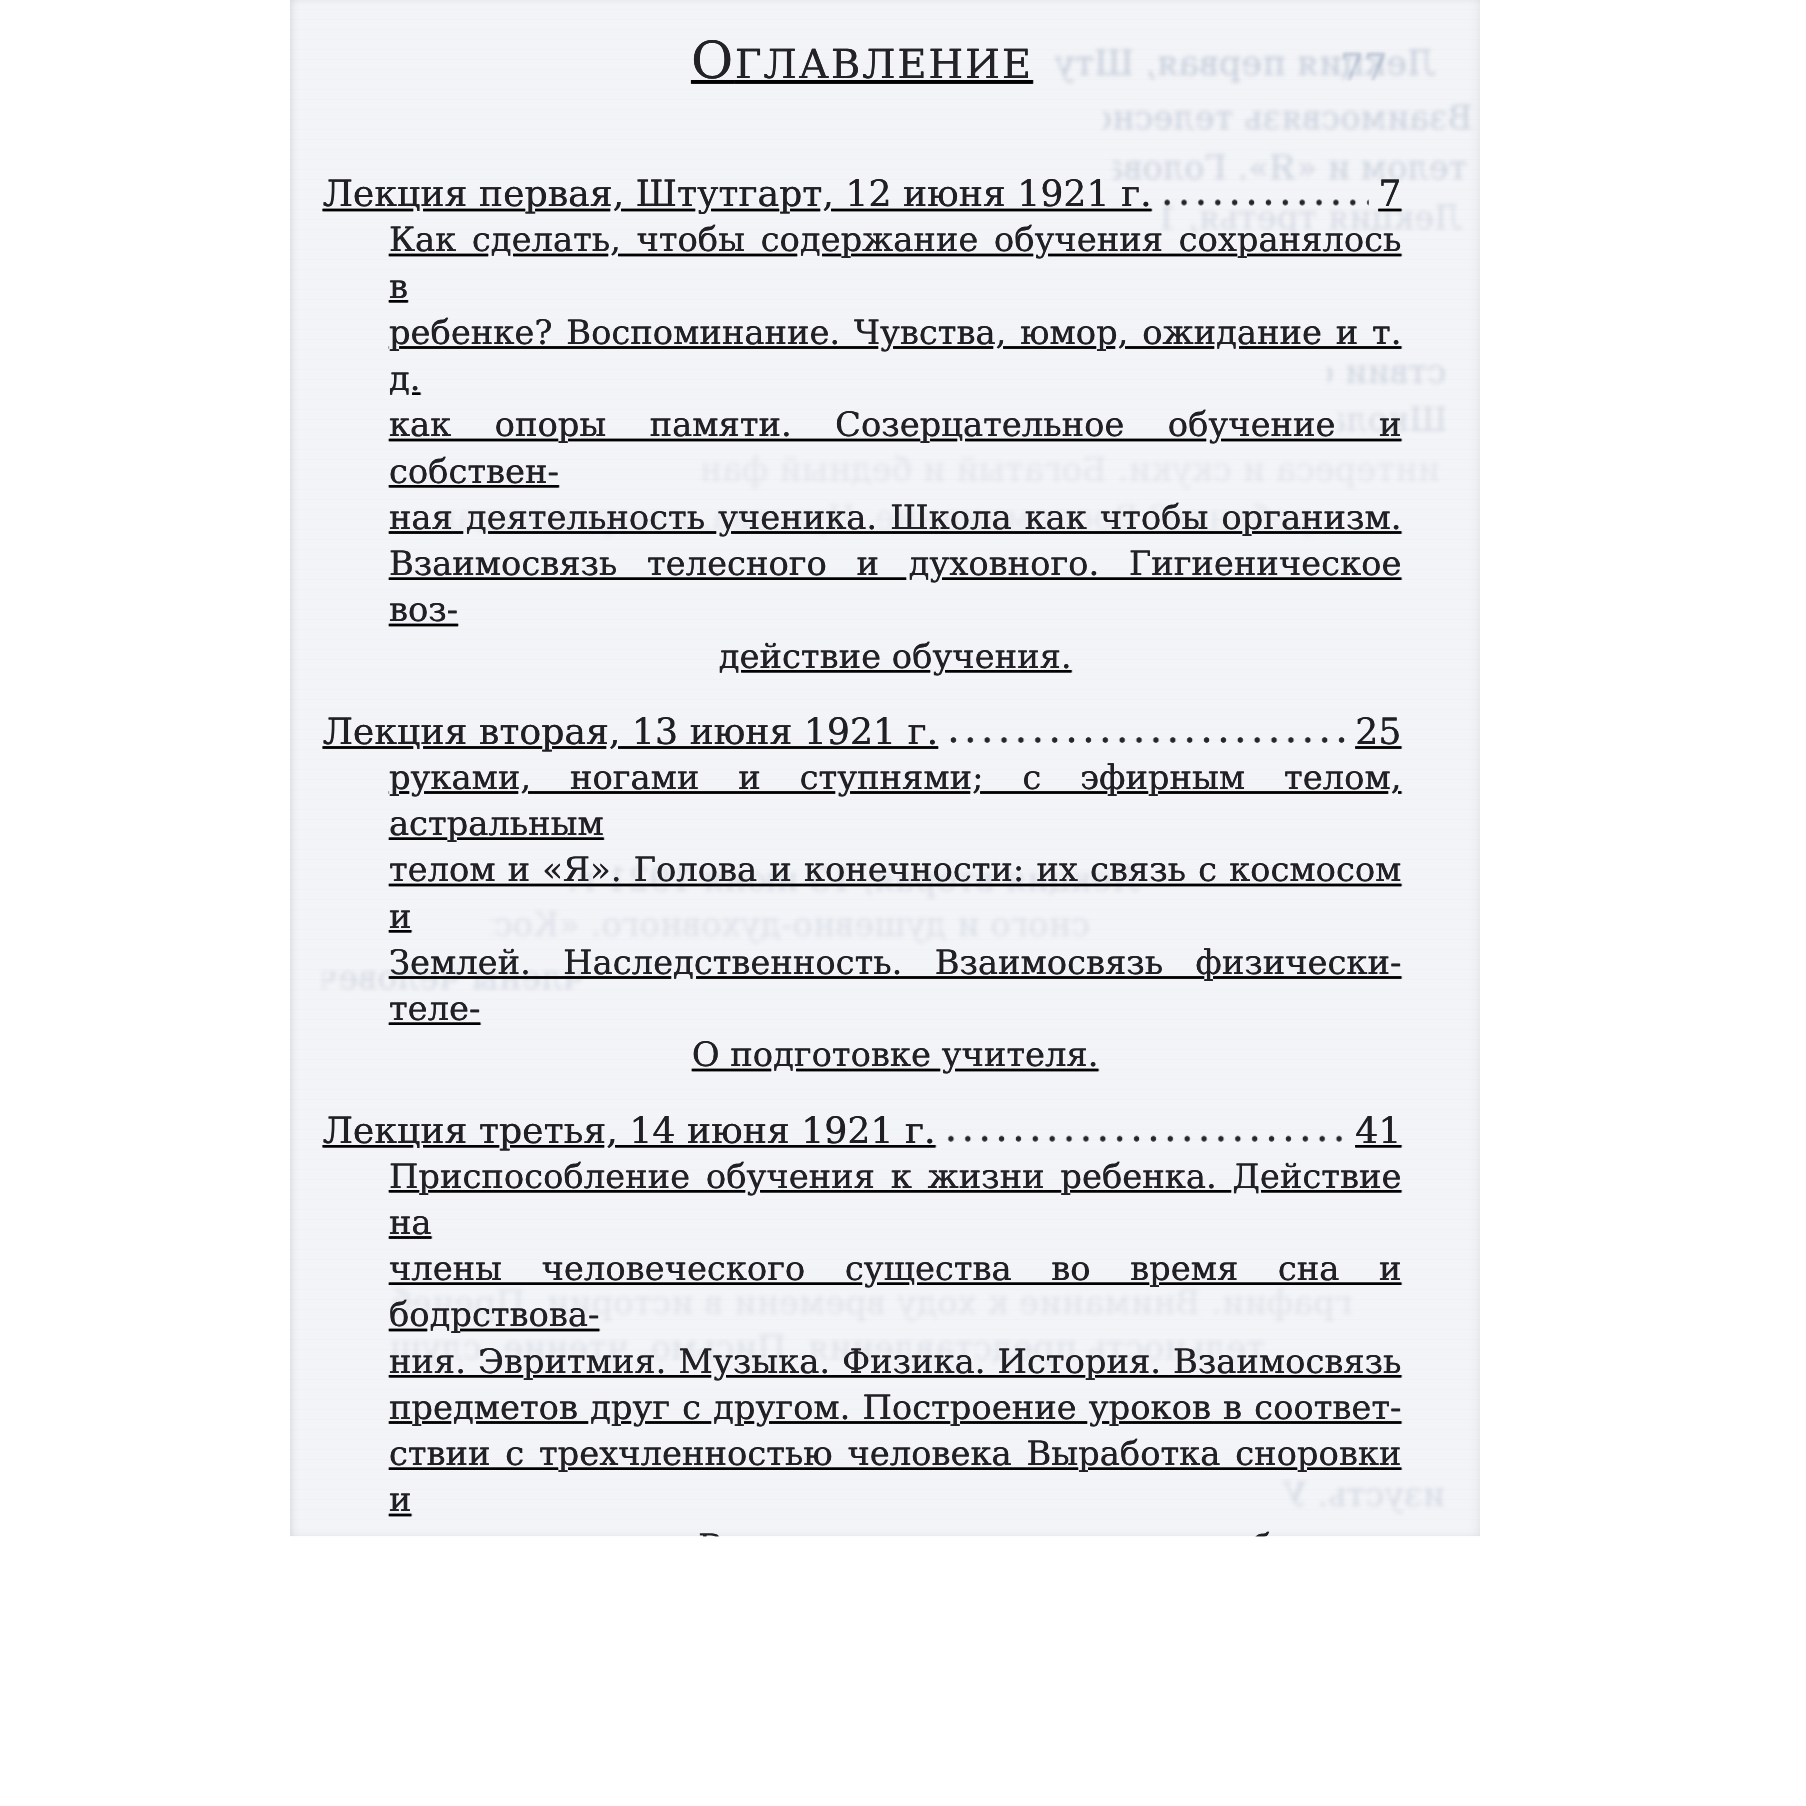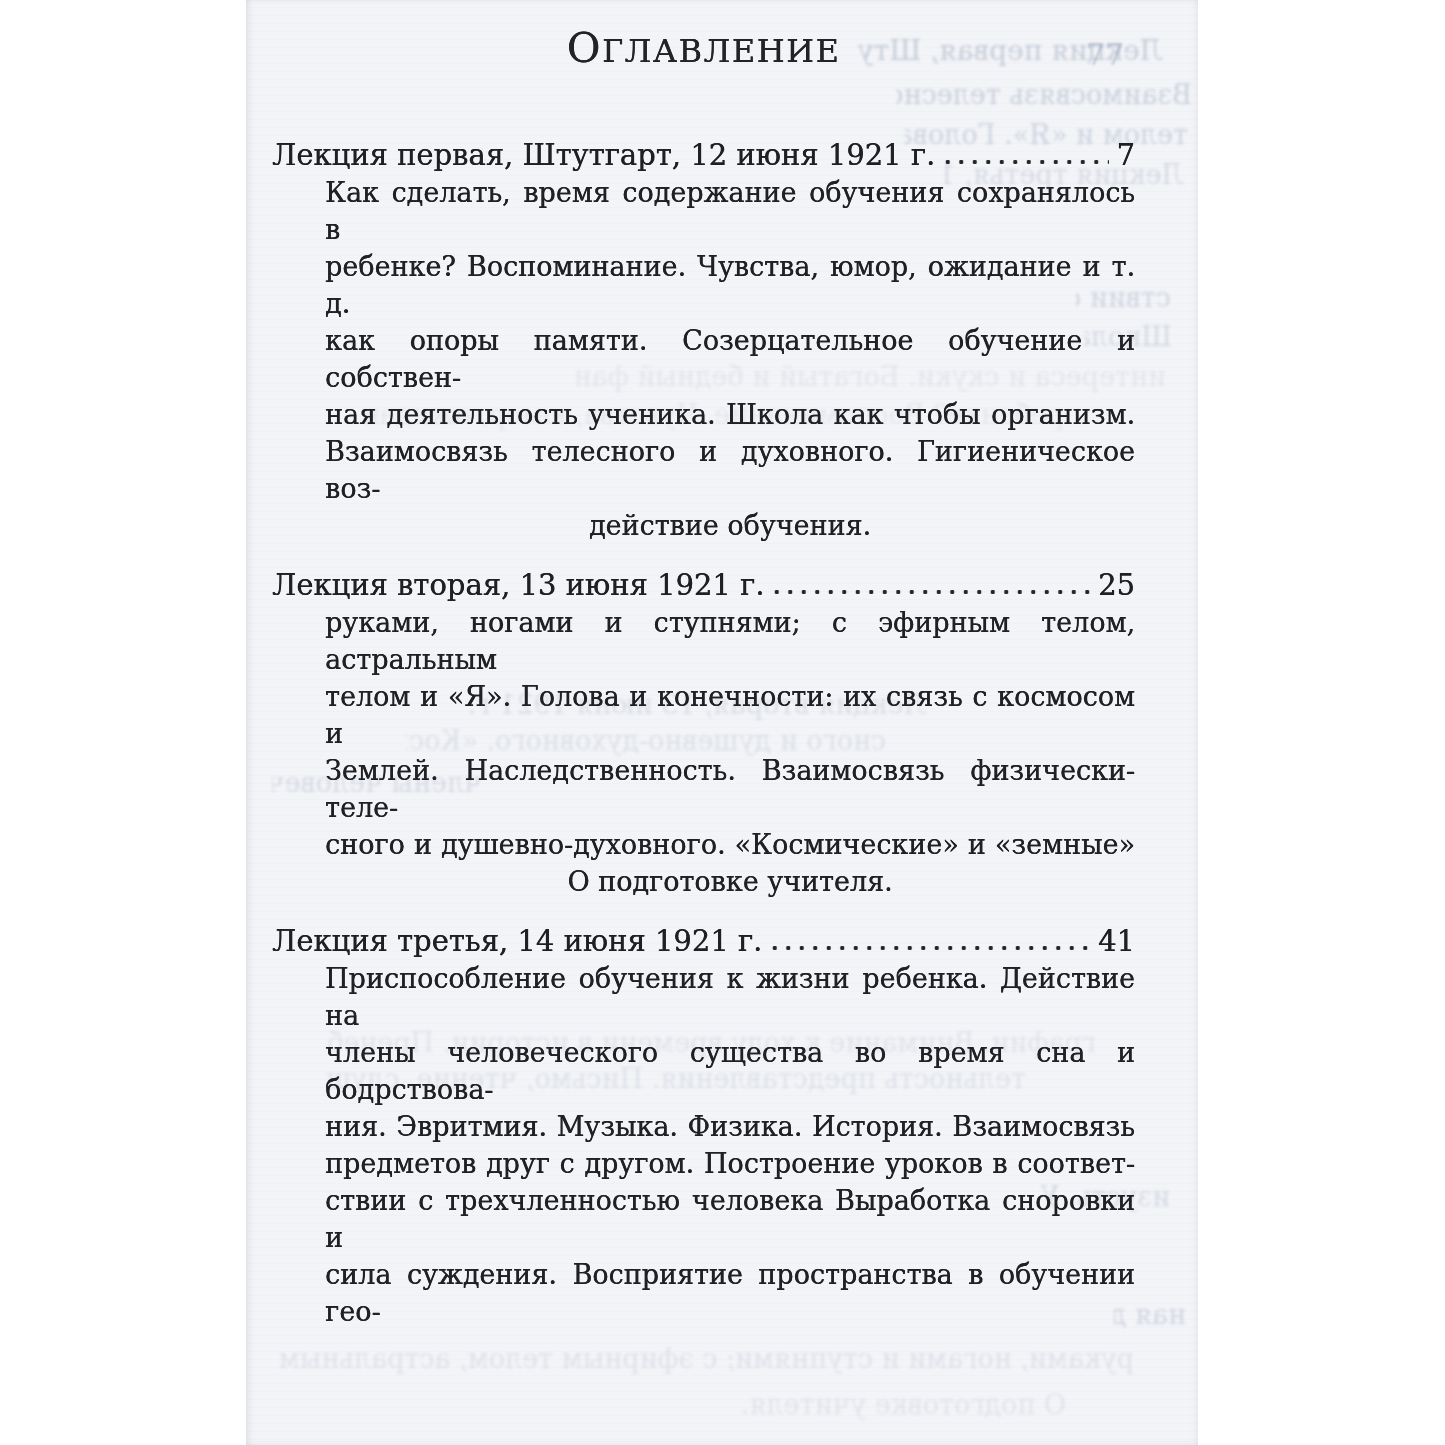--- a/index.html
+++ b/index.html
@@ -8,33 +8,34 @@
     width: 1445px;
     height: 1445px;
     background: #ffffff;
     overflow: hidden;
     font-family: "DejaVu Serif", "Liberation Serif", serif;
   }
 
   
   .page {
     position: absolute;
-    left: 246px;
+    left: 232px;
     top: 0;
     width: 952px;
-    height: 1445px;
+    height: 1229px;
     background-color: #f3f4f7;
     background-image: repeating-linear-gradient(
       180deg,
       rgba(255,255,255,0) 0 7px,
       rgba(208,213,224,0.10) 7px 8px
     );
     box-shadow: inset 4px 0 8px -4px rgba(70,80,100,0.22),
                 inset -4px 0 10px -5px rgba(70,80,100,0.14);
     overflow: hidden;
+    text-decoration: underline;
   }
 
   .content {
     position: relative;
     z-index: 2;
     padding: 24px 63px 0 26px;
     color: #202024;
   }
 
   
@@ -142,40 +143,39 @@
     <h1 class="title"><span class="t-init">О</span><span class="t-rest">главление</span></h1>
 
     <div id="entries">
   <section class="entry">
     <div class="entry-heading">
       <span class="h-title">Лекция первая, Штутгарт, 12 июня 1921 г.</span>
       <span class="leader"></span>
       <span class="pageno">7</span>
     </div>
     <div class="entry-desc">
-            <div class="dline just">Как сделать, время содержание обучения сохранялось в</div>
+            <div class="dline just">Как сделать, чтобы содержание обучения сохранялось в</div>
             <div class="dline just">ребенке? Воспоминание. Чувства, юмор, ожидание и т. д.</div>
             <div class="dline just">как опоры памяти. Созерцательное обучение и собствен-</div>
             <div class="dline just">ная деятельность ученика. Школа как чтобы организм.</div>
             <div class="dline just">Взаимосвязь телесного и духовного. Гигиеническое воз-</div>
             <div class="dline last">действие обучения.</div>
           </div>
   </section>
 
   <section class="entry">
     <div class="entry-heading">
       <span class="h-title">Лекция вторая, 13 июня 1921 г.</span>
       <span class="leader"></span>
       <span class="pageno">25</span>
     </div>
     <div class="entry-desc">
             <div class="dline just">руками, ногами и ступнями; с эфирным телом, астральным</div>
             <div class="dline just">телом и «Я». Голова и конечности: их связь с космосом и</div>
             <div class="dline just">Землей. Наследственность. Взаимосвязь физически-теле-</div>
-            <div class="dline just">сного и душевно-духовного. «Космические» и «земные»</div>
             <div class="dline last">О подготовке учителя.</div>
           </div>
   </section>
 
   <section class="entry">
     <div class="entry-heading">
       <span class="h-title">Лекция третья, 14 июня 1921 г.</span>
       <span class="leader"></span>
       <span class="pageno">41</span>
     </div>

